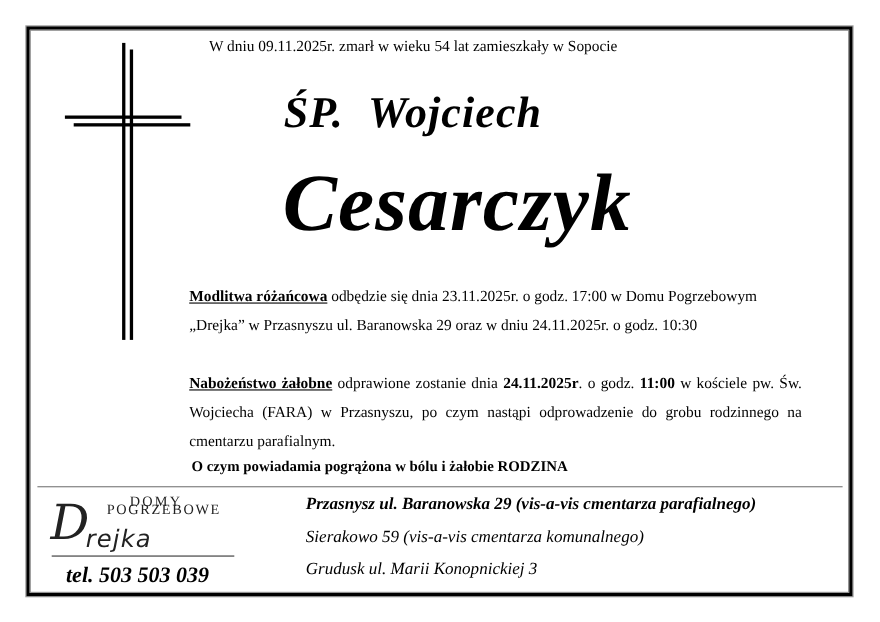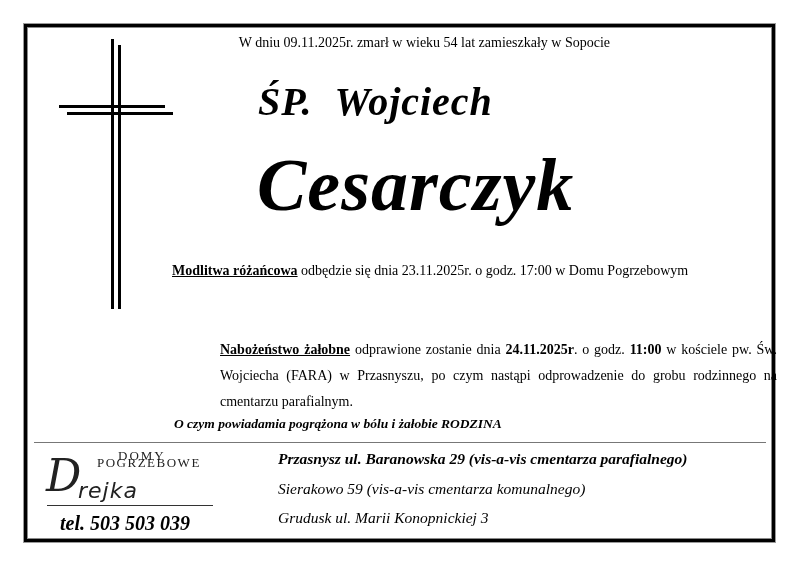--- a/index.html
+++ b/index.html
@@ -14,42 +14,42 @@
   .frame {
     position:absolute; left:24px; top:24px; width:751px; height:518px;
     border:3px solid #000; box-sizing:border-box;
   }
   .frame-inner {
     position:absolute; left:27px; top:27px; width:745px; height:512px;
     border:1px solid #8a8a8a; box-sizing:border-box;
   }
   .line { position:absolute; background:#000; }
   .top-line {
-    position:absolute; left:190px; top:35px; width:420px; text-align:right;
+    position:absolute; left:190px; top:35px; width:420px; text-align:left;
     font-size:14px; white-space:nowrap;
   }
   .title1 {
     position:absolute; left:258px; top:78px;
     font-size:40px; font-weight:bold; font-style:italic; white-space:nowrap; letter-spacing:1px;
   }
   .title1 .gap { display:inline-block; width:22px; }
   .title2 {
     position:absolute; left:257px; top:140px;
     font-size:74px; font-weight:bold; font-style:italic; white-space:nowrap; letter-spacing:1px;
     line-height:90px;
   }
   .para {
     position:absolute; left:172px; width:557px; font-size:14px; line-height:26px;
   }
   .p1 { top:258px; }
-  .p2 { top:337px; text-align:justify; text-align-last:left;margin-left:48px; }
+  .p2 { top:337px; text-align:justify; text-align-last:left; }
   .u { font-weight:bold; text-decoration:underline; }
   .b { font-weight:bold; }
   .closing {
-    position:absolute; left:174px; top:416px; font-size:13.5px; font-weight:bold; font-style:italic; white-space:nowrap;
+    position:absolute; left:174px; top:416px; font-size:13.5px; font-weight:bold; white-space:nowrap;
   }
   .divider {
     position:absolute; left:34px; top:442px; width:732px; height:1px; background:#777;
   }
   .logo { position:absolute; left:44px; top:448px; width:180px; height:62px; }
   .logo-domy {
     position:absolute; left:74px; top:0px; font-size:13px; letter-spacing:2px; color:#222;
   }
   .logo-pogrz {
     position:absolute; left:53px; top:7px; font-size:13px; letter-spacing:1.5px; color:#222;
@@ -85,21 +85,21 @@
   <div class="line" style="left:67px; top:112px; width:106px; height:3px;"></div>
 </div>
 
 <div class="top-line">W dniu 09.11.2025r. zmarł w wieku 54 lat zamieszkały w Sopocie</div>
 
 <div class="title1"><span>ŚP.</span><span class="gap"></span><span>Wojciech</span></div>
 <div class="title2">Cesarczyk</div>
 
 <div class="para p1">
   <span class="u">Modlitwa różańcowa</span><span> odbędzie się dnia 23.11.2025r. o godz. 17:00 w Domu Pogrzebowym</span><br>
-  <br>
+  <span>„Drejka” w Przasnyszu ul. Baranowska 29 oraz w dniu 24.11.2025r. o godz. 10:30</span><br>
 </div>
 
 <div class="para p2"><span class="u">Nabożeństwo żałobne</span><span> odprawione zostanie dnia </span><span class="b">24.11.2025r</span><span>. o godz. </span><span class="b">11:00</span><span> w kościele pw. Św. Wojciecha (FARA) w Przasnyszu, po czym nastąpi odprowadzenie do grobu rodzinnego na cmentarzu parafialnym.</span></div>
 
 <div class="closing">O czym powiadamia pogrążona w bólu i żałobie RODZINA</div>
 
 <div class="divider"></div>
 
 <div class="logo">
   <div class="logo-domy">DOMY</div>

